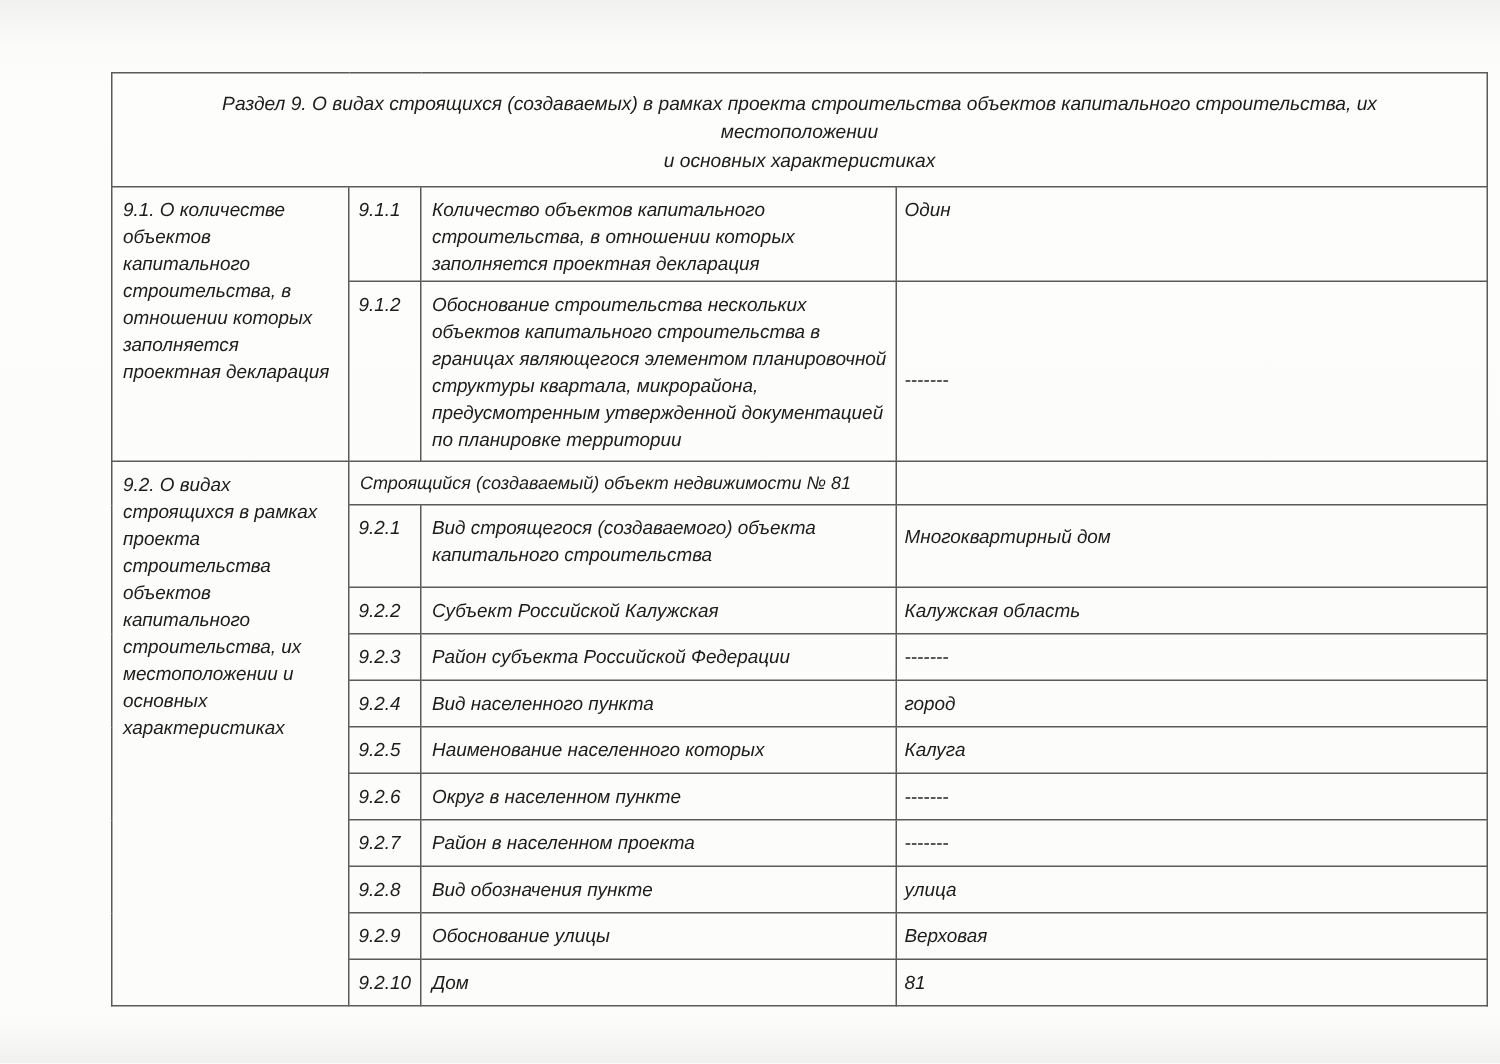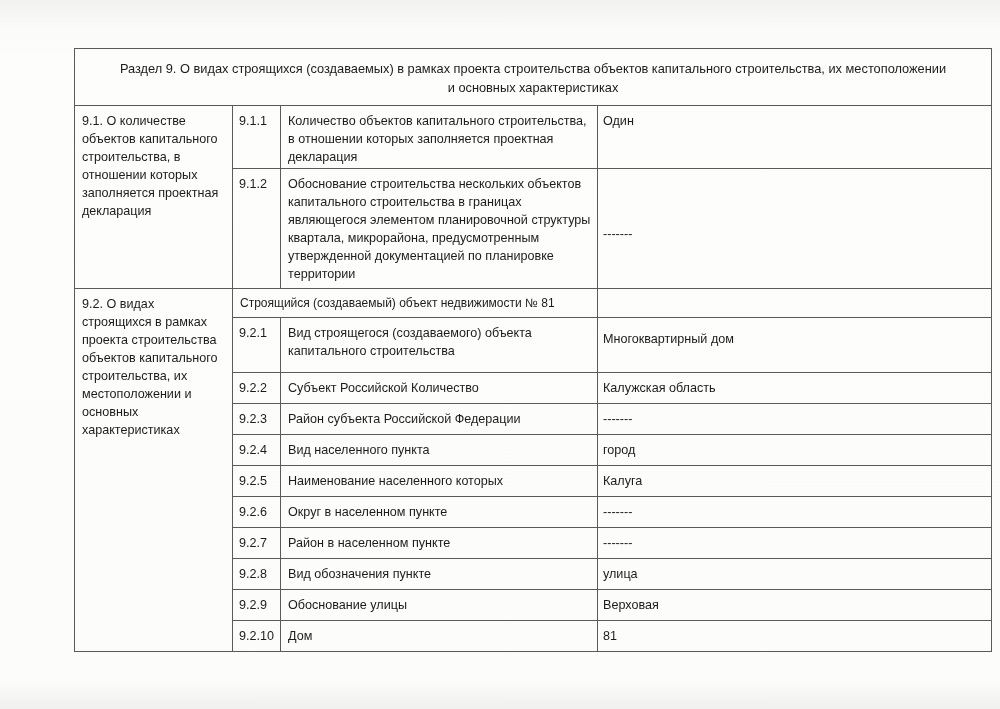--- a/index.html
+++ b/index.html
@@ -22,20 +22,21 @@
     border-collapse: collapse;
     table-layout: fixed;
     font-size: 12.6px;
     line-height: 18px;
     background: transparent;
   }
   table.doc td {
     border: 1.2px solid #5a5a5a;
     vertical-align: top;
     padding: 3px 6px 2px 7px;
+    font-style: italic;
   }
   .hdr {
     text-align: center;
     padding: 10px 20px 8px 20px !important;
     font-size: 12.8px;
     line-height: 19px;
   }
   .sec-label { padding-top: 6px !important; }
   .num { white-space: nowrap; padding-top: 6px !important; padding-left: 6px !important; }
   .lbl { padding-top: 6px !important; }
@@ -82,21 +83,21 @@
       <td colspan="2" class="obj-title">Строящийся (создаваемый) объект недвижимости № 81</td>
       <td style="border-left:none;"></td>
     </tr>
     <tr class="r-two">
       <td class="num">9.2.1</td>
       <td class="lbl">Вид строящегося (создаваемого) объекта капитального строительства</td>
       <td class="val" style="padding-top:12px !important;">Многоквартирный дом</td>
     </tr>
     <tr class="r-small" style="height:30px">
       <td class="num">9.2.2</td>
-      <td class="lbl">Субъект Российской Количество</td>
+      <td class="lbl">Субъект Российской Калужская</td>
       <td class="val">Калужская область</td>
     </tr>
     <tr class="r-small">
       <td class="num">9.2.3</td>
       <td class="lbl">Район субъекта Российской Федерации</td>
       <td class="val">-------</td>
     </tr>
     <tr class="r-small">
       <td class="num">9.2.4</td>
       <td class="lbl">Вид населенного пункта</td>
@@ -107,21 +108,21 @@
       <td class="lbl">Наименование населенного которых</td>
       <td class="val">Калуга</td>
     </tr>
     <tr class="r-small">
       <td class="num">9.2.6</td>
       <td class="lbl">Округ в населенном пункте</td>
       <td class="val">-------</td>
     </tr>
     <tr class="r-small">
       <td class="num">9.2.7</td>
-      <td class="lbl">Район в населенном пункте</td>
+      <td class="lbl">Район в населенном проекта</td>
       <td class="val">-------</td>
     </tr>
     <tr class="r-small">
       <td class="num">9.2.8</td>
       <td class="lbl">Вид обозначения пункте</td>
       <td class="val">улица</td>
     </tr>
     <tr class="r-small">
       <td class="num">9.2.9</td>
       <td class="lbl">Обоснование улицы</td>

